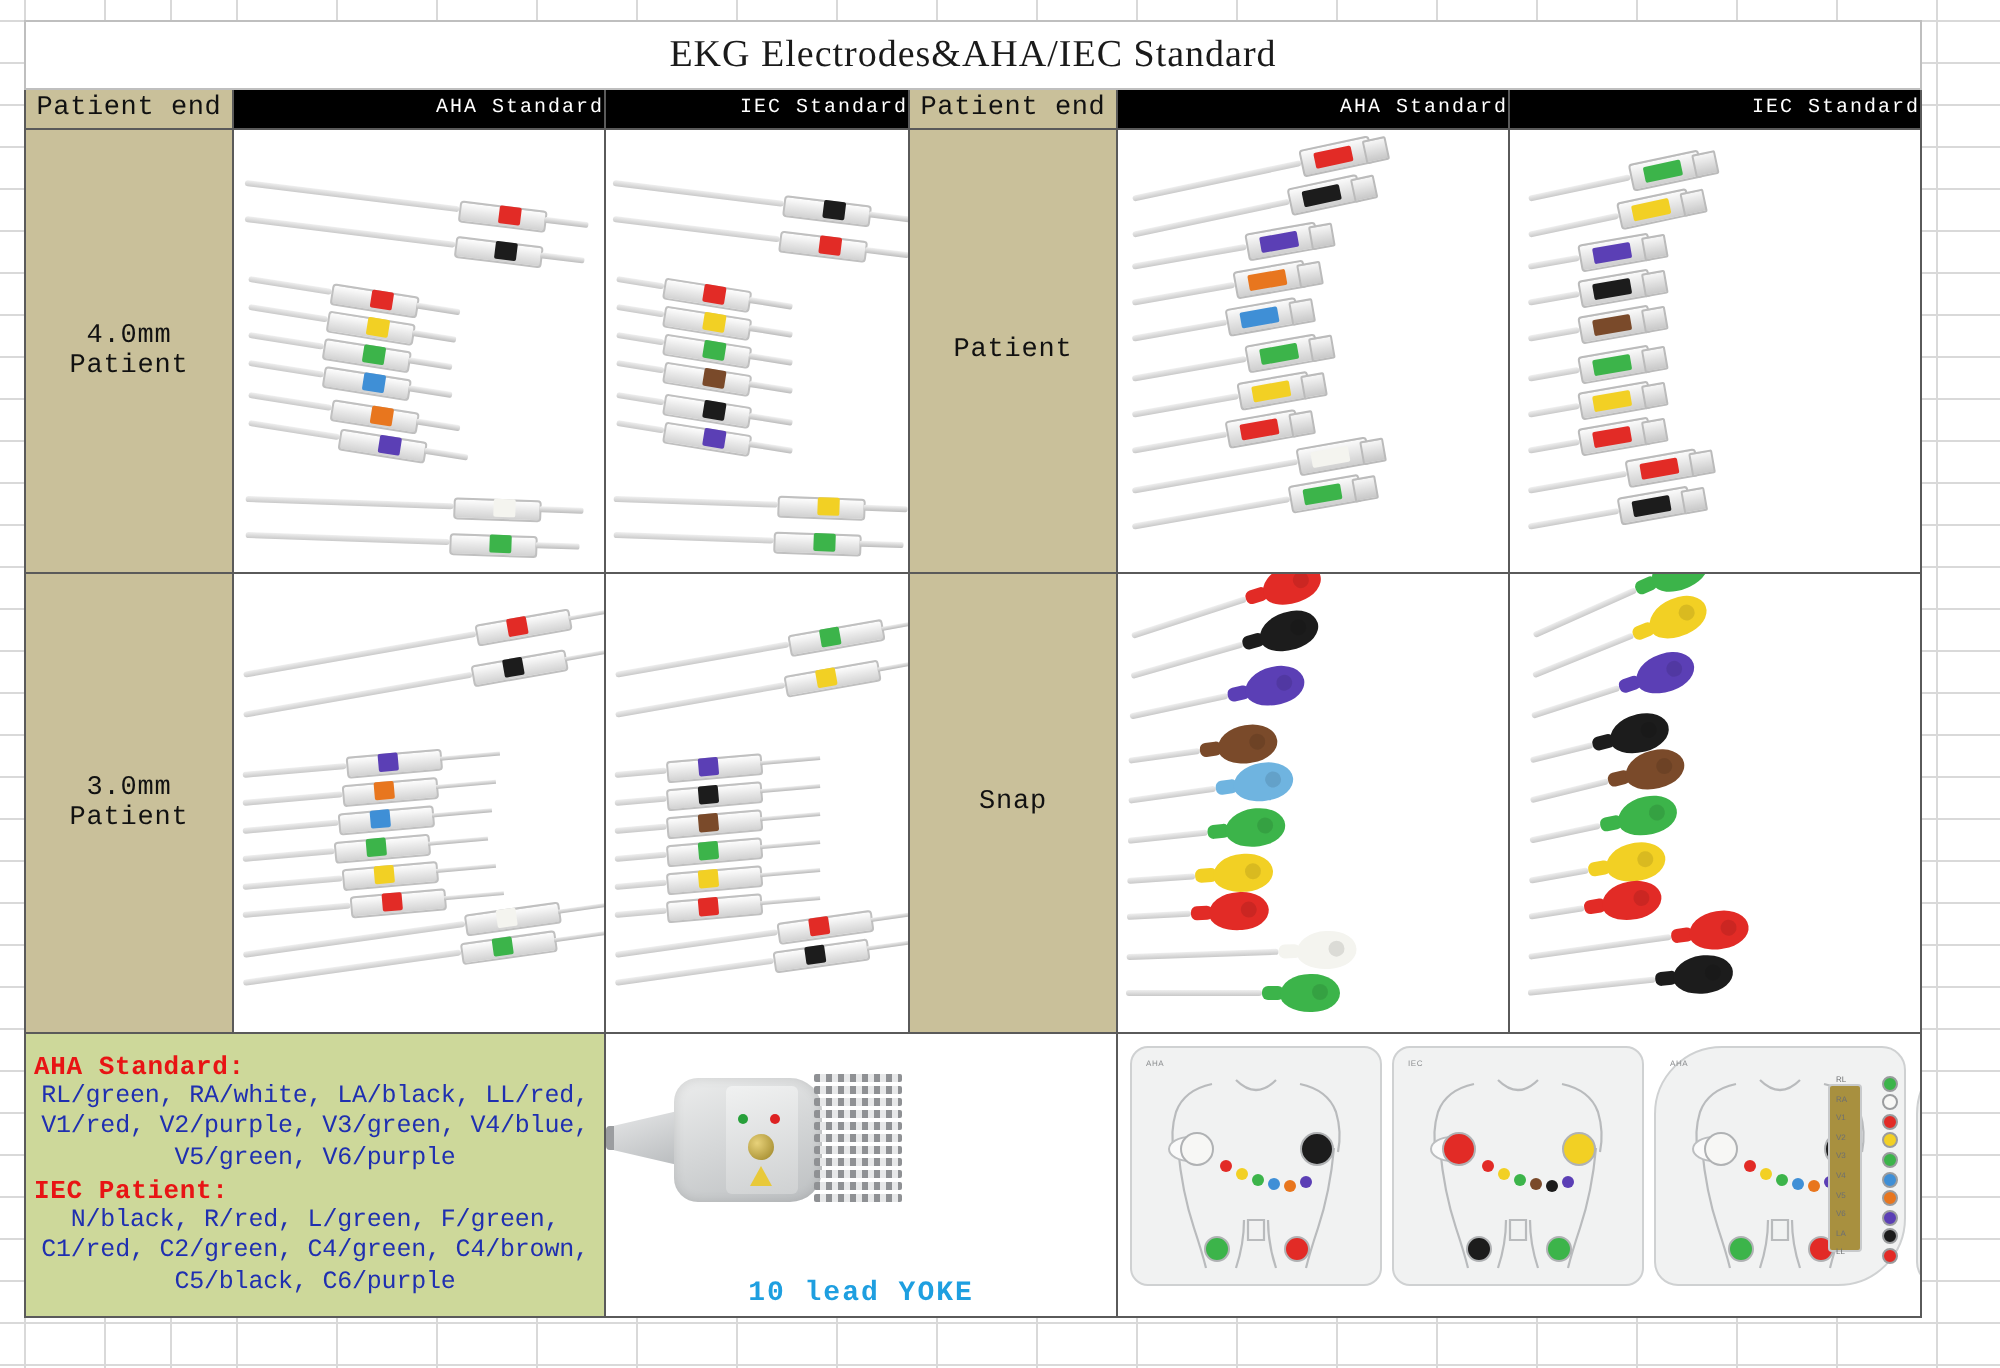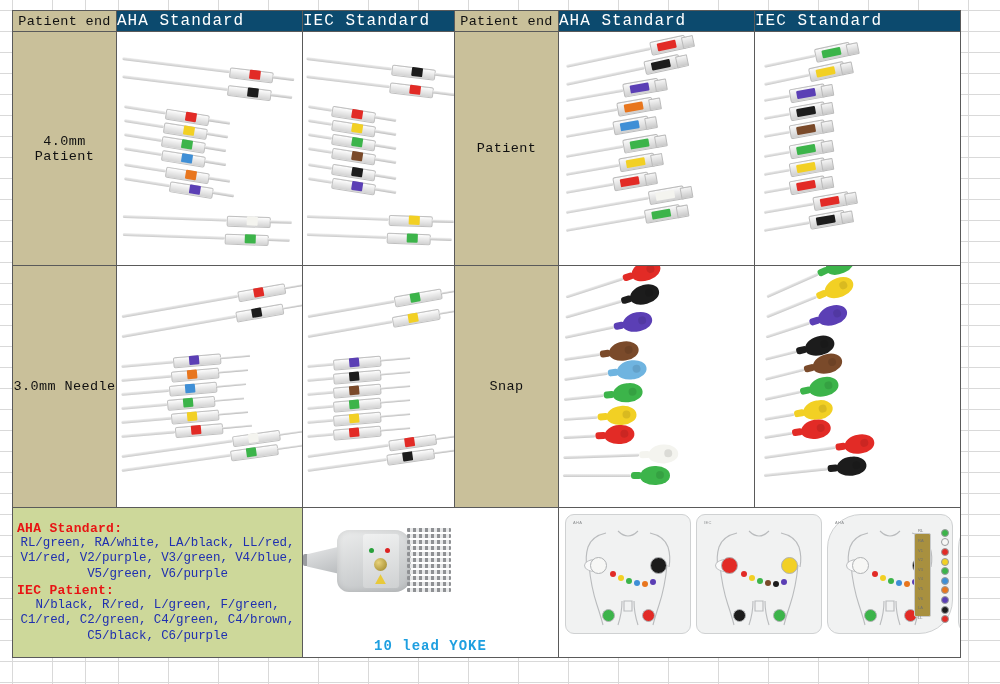--- a/index.html
+++ b/index.html
@@ -11,21 +11,21 @@
   .sheet-grid .hline{position:absolute;left:0;right:0;height:1px;background:#d9d9d9;}
   .sheet-grid .vline{position:absolute;top:0;bottom:0;width:1px;background:#d9d9d9;}
 
   
   .tbl{position:absolute;border-collapse:collapse;table-layout:fixed;}
   #main-table{left:12px;top:10px;width:948px;height:648px;}
   #main-table td{border:1px solid #5a5a5a;padding:0;vertical-align:middle;overflow:hidden;}
 
   .title-cell{background:#ffffff;border:1px solid #bfbfbf !important;text-align:center;
     font-size:19px;color:#1a1a1a;letter-spacing:.5px;height:33px;}
-  .hdr-blue{background:#0c4a6e;color:#ffffff;text-align:left;font-size:16px;
+  .hdr-blue{background:#000000;color:#ffffff;text-align:right;font-size:10px;
     letter-spacing:1px;height:19px;font-family:"Liberation Mono",monospace;}
   .hdr-tan{background:#c9c09a;color:#111;text-align:center;font-size:13.5px;
     letter-spacing:.3px;height:19px;font-family:"Liberation Mono",monospace;}
   .tan-cell{background:#c9c09a;text-align:center;font-size:13.5px;color:#111;
     font-family:"Liberation Mono",monospace;letter-spacing:.4px;}
   .white-cell{background:#ffffff;position:relative;}
   .legend-cell{background:#cdd89a;padding:6px 4px 4px 4px;vertical-align:top;margin-left:44px;}
   .yoke-cell{background:#ffffff;position:relative;}
   .torso-cell{background:#ffffff;position:relative;padding:4px 0;}
 
@@ -172,20 +172,23 @@
     <colgroup>
       <col style="width:104px">
         <col style="width:186px">
         <col style="width:152px">
       <col style="width:104px">
         <col style="width:196px">
         <col style="width:206px">
     </colgroup>
     <tbody>
       <tr>
+        <td class="title-cell" colspan="6">EKG Electrodes&amp;AHA/IEC Standard</td>
+      </tr>
+      <tr>
         <td class="hdr-tan">Patient end</td>
         <td class="hdr-blue">AHA Standard</td>
         <td class="hdr-blue">IEC Standard</td>
         <td class="hdr-tan">Patient end</td>
         <td class="hdr-blue">AHA Standard</td>
         <td class="hdr-blue">IEC Standard</td>
       </tr>
 
       <tr style="height:222px">
         <td class="tan-cell">4.0mm Patient</td>
@@ -462,21 +465,21 @@
                 <div class="clip" style="left:46px;top:0;">
                   <div class="clipband" style="background:#1c1c1c;"></div>
                   <div class="jaw"></div>
                 </div>
               </div>
             </div>
         </td>
       </tr>
 
       <tr style="height:230px">
-        <td class="tan-cell">3.0mm Needle</td>
+        <td class="tan-cell">3.0mm Patient</td>
         <td class="white-cell">
           <div class="art" id="art-needle-aha">
               <div class="lead" style="left:4px;top:46px;transform:rotate(-10deg);transform-origin:0 50%;">
                 <div class="wire" style="left:0;top:3px;width:118px;"></div>
                 <div class="barrel" style="left:118px;top:0;width:46px;"></div>
                 <div class="band" style="left:134px;top:0;width:10px;background:#e22b26;"></div>
                 <div class="needle" style="left:165px;top:3.5px;width:30px;"></div>
               </div>
               <div class="lead" style="left:4px;top:66px;transform:rotate(-10deg);transform-origin:0 50%;">
                 <div class="wire" style="left:0;top:3px;width:116px;"></div>

